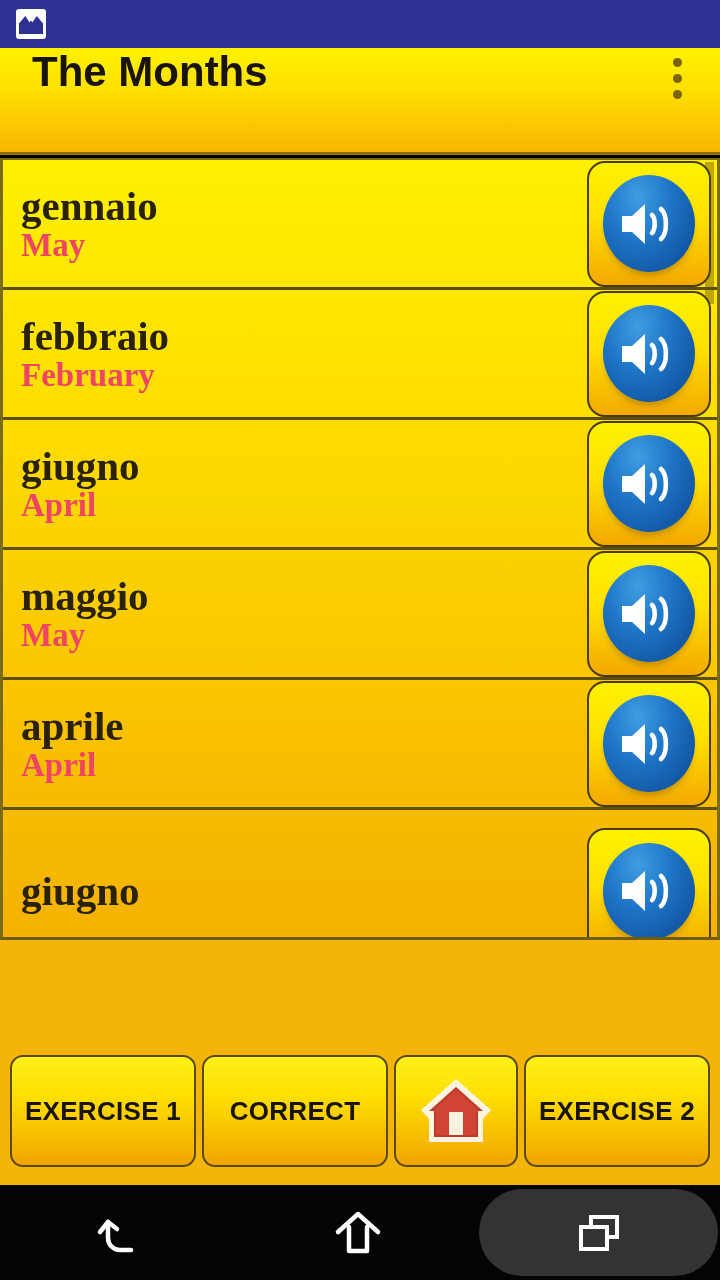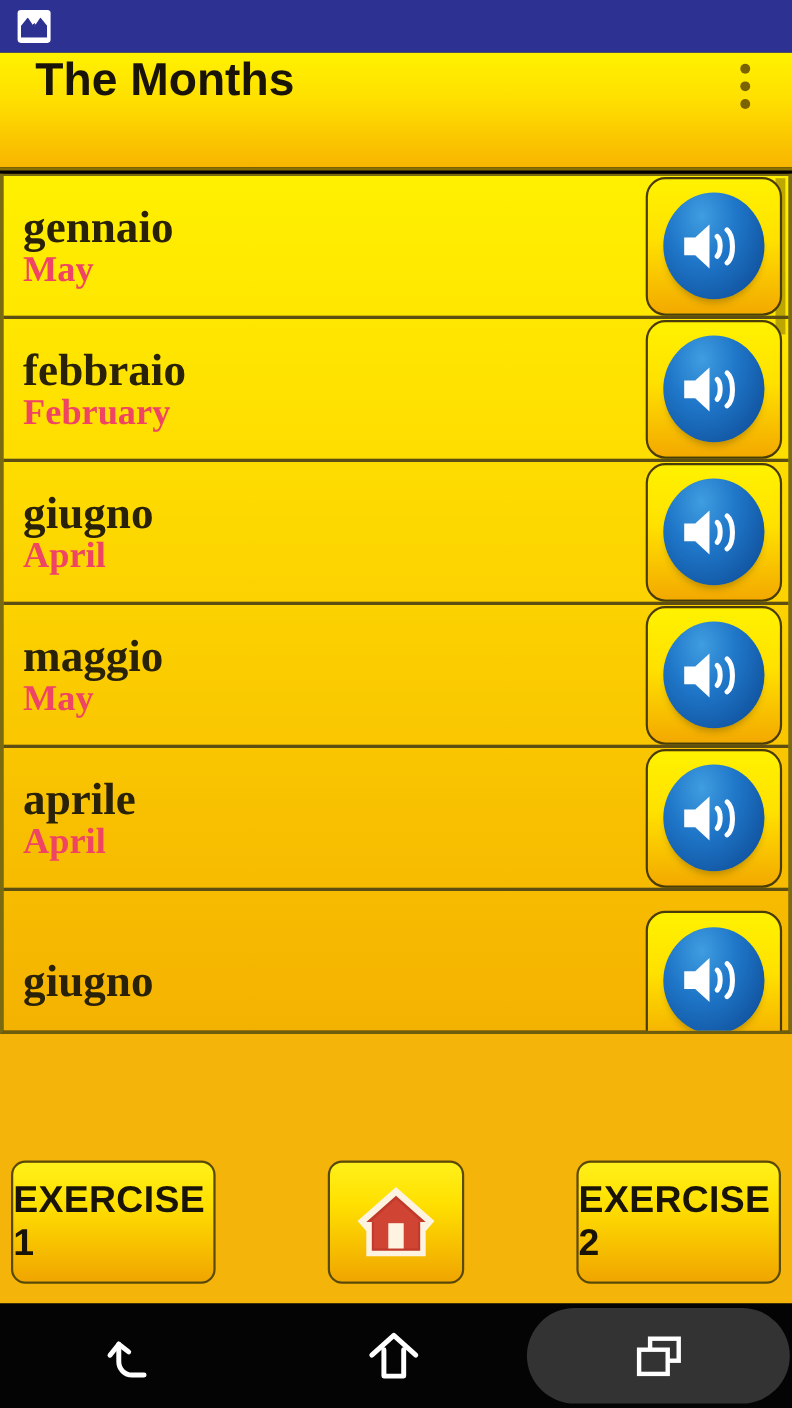--- a/index.html
+++ b/index.html
@@ -225,21 +225,21 @@
   .btn {
     height: 112px;
     border-radius: 13px;
     background: linear-gradient(to bottom, #fff01a 0%, #ffe000 35%, #f7c000 70%, #f0a500 100%);
     border: 2px solid #5a4a08;
     box-sizing: border-box;
     display: flex;
     align-items: center;
     justify-content: center;
     color: #1a1408;
-    font-size: 34px;
+    font-size: 26px;
     font-weight: bold;
     letter-spacing: 0.3px;
     cursor: pointer;
   }
   .btn-wide { width: 186px; }
   .btn-home { width: 124px; }
   .house { width: 78px; height: 70px; display: block; }
 
   
   .nav-bar {
@@ -381,20 +381,21 @@
               <path fill="none" stroke="#ffffff" stroke-width="4.6" stroke-linecap="round" d="M34 18c3.6 3.1 3.6 14 0 18"></path>
               <path fill="none" stroke="#ffffff" stroke-width="4.6" stroke-linecap="round" d="M43 12c6.5 5.6 6.5 24.7 0 30"></path>
             </svg>
         </div>
       </div>
     </div>
   </div>
 
   <div class="bottom-panel">
     <div class="btn btn-wide">EXERCISE 1</div>
+    <div class="btn btn-wide">CORRECT</div>
     <div class="btn btn-home">
       <svg class="house" viewBox="0 0 78 70">
         <path d="M39 3 L74 34 L66 43 L66 66 L12 66 L12 43 L4 34 Z" fill="#fdf3e0"></path>
         <path d="M39 11 L66 35 L61 35 L61 61 L17 61 L17 35 L12 35 Z" fill="#c1392b"></path>
         <path d="M39 14 L62 35 L59 35 L59 59 L19 59 L19 35 L16 35 Z" fill="#cf4432"></path>
         <rect x="32" y="36" width="14" height="23" fill="#fdf3e0"></rect>
       </svg>
     </div>
     <div class="btn btn-wide">EXERCISE 2</div>
   </div>

